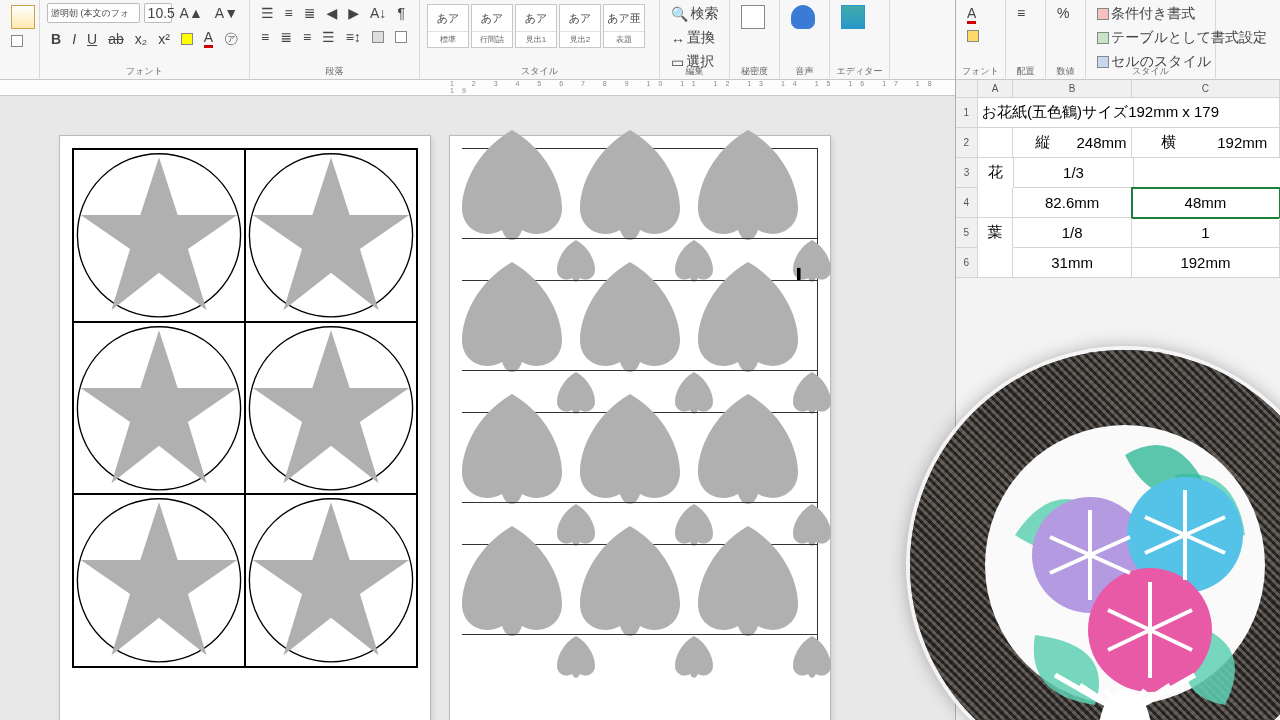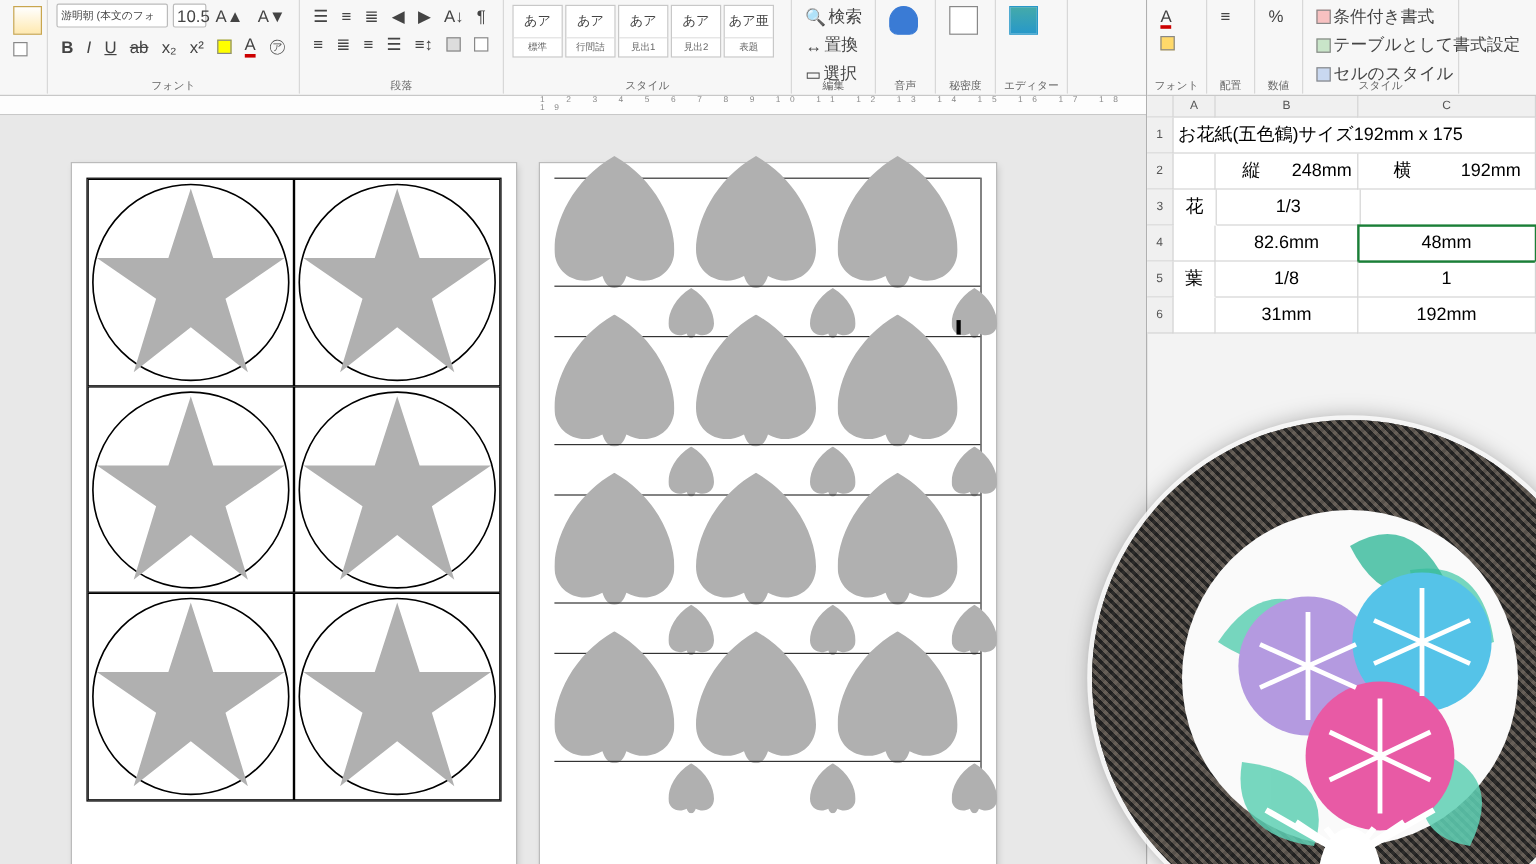--- a/index.html
+++ b/index.html
@@ -439,32 +439,32 @@
           <span>↔</span>
           <span>置換</span>
         </div>
       <div class="ribbon-btn">
           <span>▭</span>
           <span>選択</span>
         </div>
       <span class="label">編集</span>
     </div>
 
+    <div class="ribbon-group sens-group">
+      <div class="ribbon-btn" style="flex-direction:column;height:50px;">
+        <span class="ribbon-icon big"></span>
+      </div>
+      <span class="label">秘密度</span>
+    </div>
+
     <div class="ribbon-group voice-group">
       <div class="ribbon-btn" style="flex-direction:column;height:50px;">
         <span class="ribbon-icon big" style="background:#3a7bd5;border-radius:50% 50% 30% 30%;border-color:#3a7bd5;"></span>
       </div>
       <span class="label">音声</span>
-    </div>
-
-    <div class="ribbon-group sens-group">
-      <div class="ribbon-btn" style="flex-direction:column;height:50px;">
-        <span class="ribbon-icon big"></span>
-      </div>
-      <span class="label">秘密度</span>
     </div>
 
     <div class="ribbon-group editor-group">
       <div class="ribbon-btn" style="flex-direction:column;height:50px;">
         <span class="ribbon-icon big" style="background:linear-gradient(#4aa,#2798c9);border-color:#2798c9;"></span>
       </div>
       <span class="label">エディター</span>
     </div>
 
   </div>
@@ -719,21 +719,21 @@
         </div>
       <div class="col-C">
           <span>C</span>
         </div>
     </div>
     <div class="sheet-rows">
 
       <div class="sheet-row">
         <div class="row-header">1</div>
         <div class="cell merged-title">
-            <span>お花紙(五色鶴)サイズ192mm x 175</span>
+            <span>お花紙(五色鶴)サイズ192mm x 179</span>
           </div>
       </div>
 
       <div class="sheet-row">
         <div class="row-header">2</div>
         <div class="cell c-A"></div>
         <div class="cell c-B split">
           <span>縦</span>
           <span>248mm</span>
         </div>

